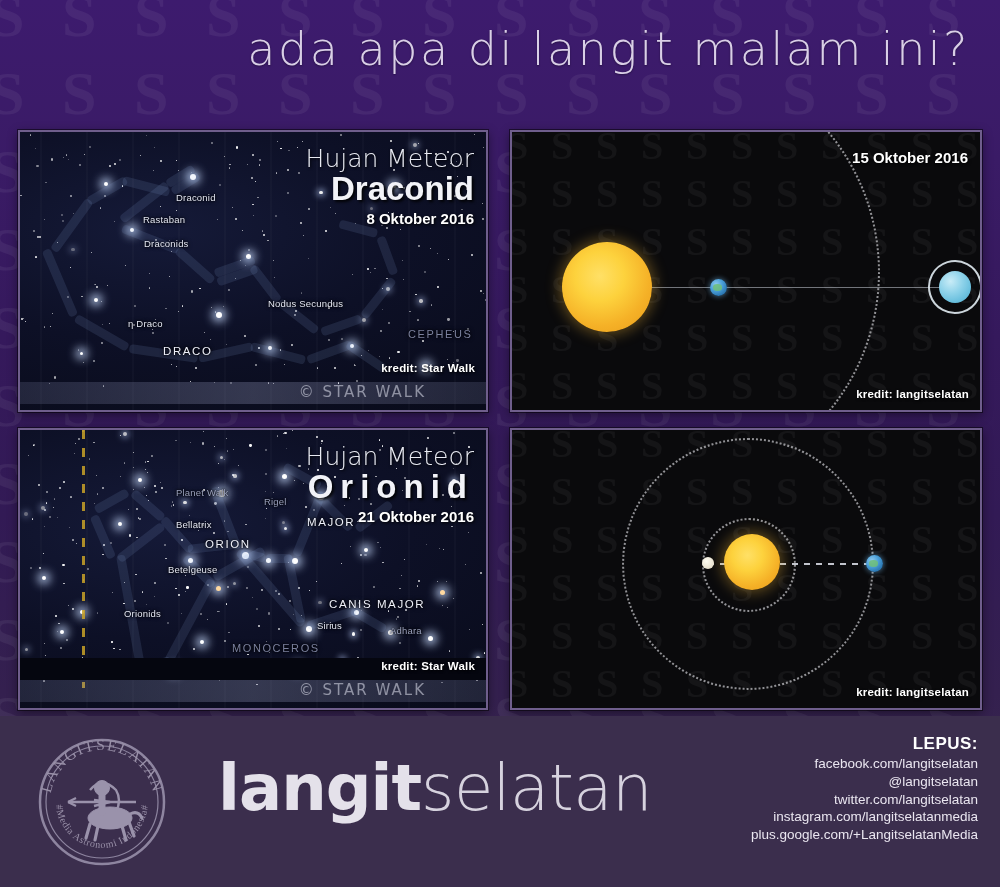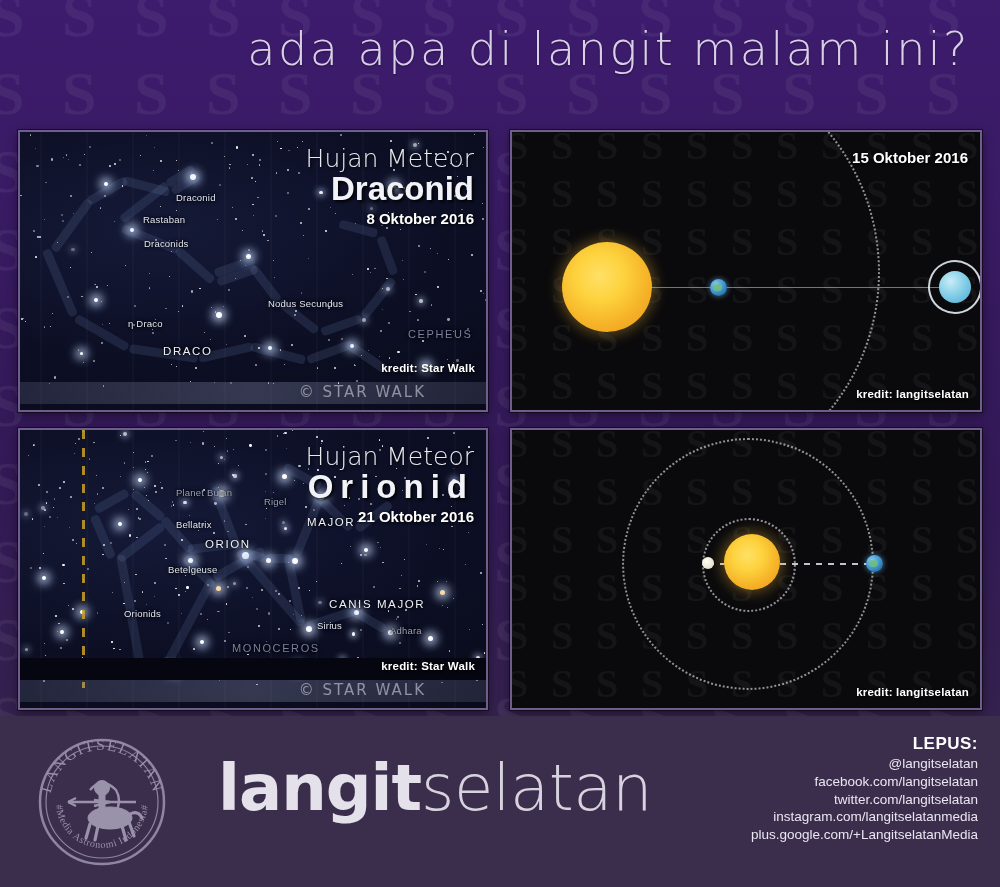--- a/index.html
+++ b/index.html
@@ -1163,21 +1163,21 @@
           <div class="constline" style="left: 298px; top: 60px; width: 50.9117px; transform: rotate(45deg);"></div>
           <div class="constline" style="left: 334px; top: 96px; width: 42.8019px; transform: rotate(-37.4054deg);"></div>
           <div class="constline" style="left: 286px; top: 192px; width: 50.5964px; transform: rotate(-18.4349deg);"></div>
           <div class="constline" style="left: 334px; top: 176px; width: 39.4462px; transform: rotate(30.4655deg);"></div>
           <div class="constline" style="left: 152px; top: 234px; width: 36.7696px; transform: rotate(157.62deg);"></div>
           <div class="constline" style="left: 118px; top: 248px; width: 123.968px; transform: rotate(-100.222deg);"></div>
         </div>
       <div class="ecliptic" style="left:62px; top:0; height:258px;"></div>
 
       <div id="labels-o">
-          <div class="label-sky dim" style="left: 156px; top: 57px;">Planet Bulan</div>
+          <div class="label-sky dim" style="left: 156px; top: 57px;">Planet Walk</div>
           <div class="label-sky dim" style="left: 244px; top: 66px;">Rigel</div>
           <div class="label-sky" style="left: 156px; top: 89px;">Bellatrix</div>
           <div class="label-sky const" style="left: 287px; top: 86px;">MAJOR</div>
           <div class="label-sky const" style="left: 185px; top: 108px;">ORION</div>
           <div class="label-sky" style="left: 148px; top: 134px;">Betelgeuse</div>
           <div class="label-sky" style="left: 104px; top: 178px;">Orionids</div>
           <div class="label-sky const" style="left: 309px; top: 168px;">CANIS MAJOR</div>
           <div class="label-sky" style="left: 297px; top: 190px;">Sirius</div>
           <div class="label-sky dim" style="left: 370px; top: 195px;">Adhara</div>
           <div class="label-sky constdim" style="left: 212px; top: 212px;">MONOCEROS</div>
@@ -1317,20 +1317,20 @@
         <path d="M 62,68 L 78,70 L 62,74" stroke-width="2.4" fill="none"></path>
       </g>
     </svg>
 
     <div id="wordmark">
       <span class="b">langit</span><span class="l">selatan</span>
     </div>
 
     <div id="contact">
       <div class="k">LEPUS:</div>
+      <div class="line">facebook.com/langitselatan</div>
       <div class="line">@langitselatan</div>
-      <div class="line">facebook.com/langitselatan</div>
       <div class="line">twitter.com/langitselatan</div>
       <div class="line">instagram.com/langitselatanmedia</div>
       <div class="line">plus.google.com/+LangitselatanMedia</div>
     </div>
   </div>
 </div>
 
 </body></html>

